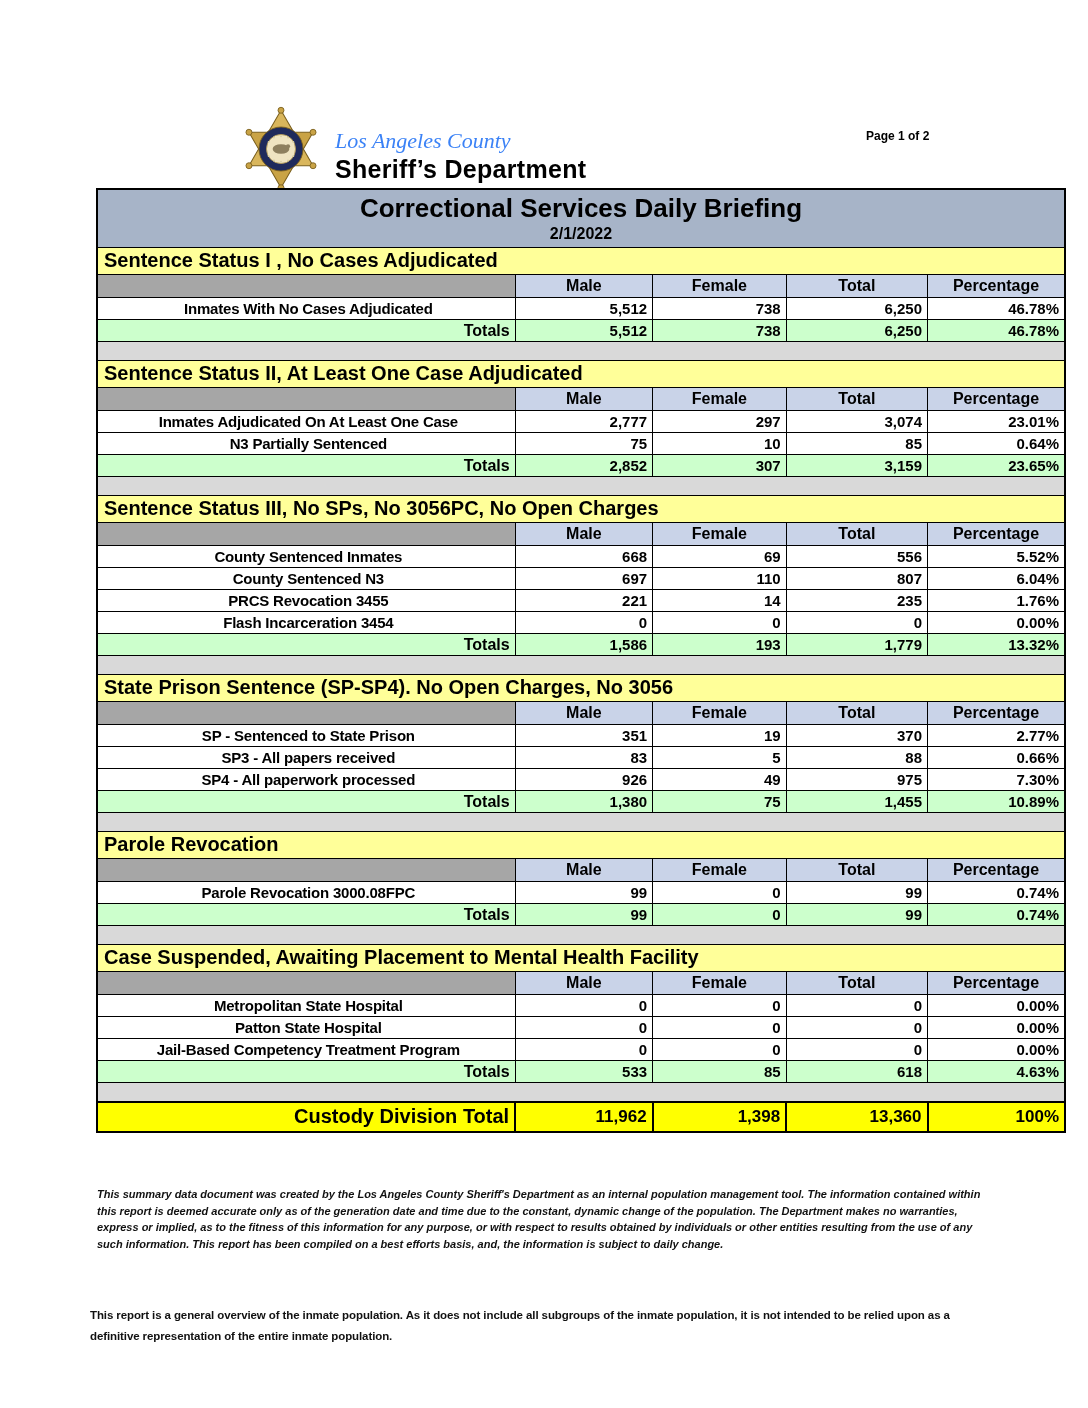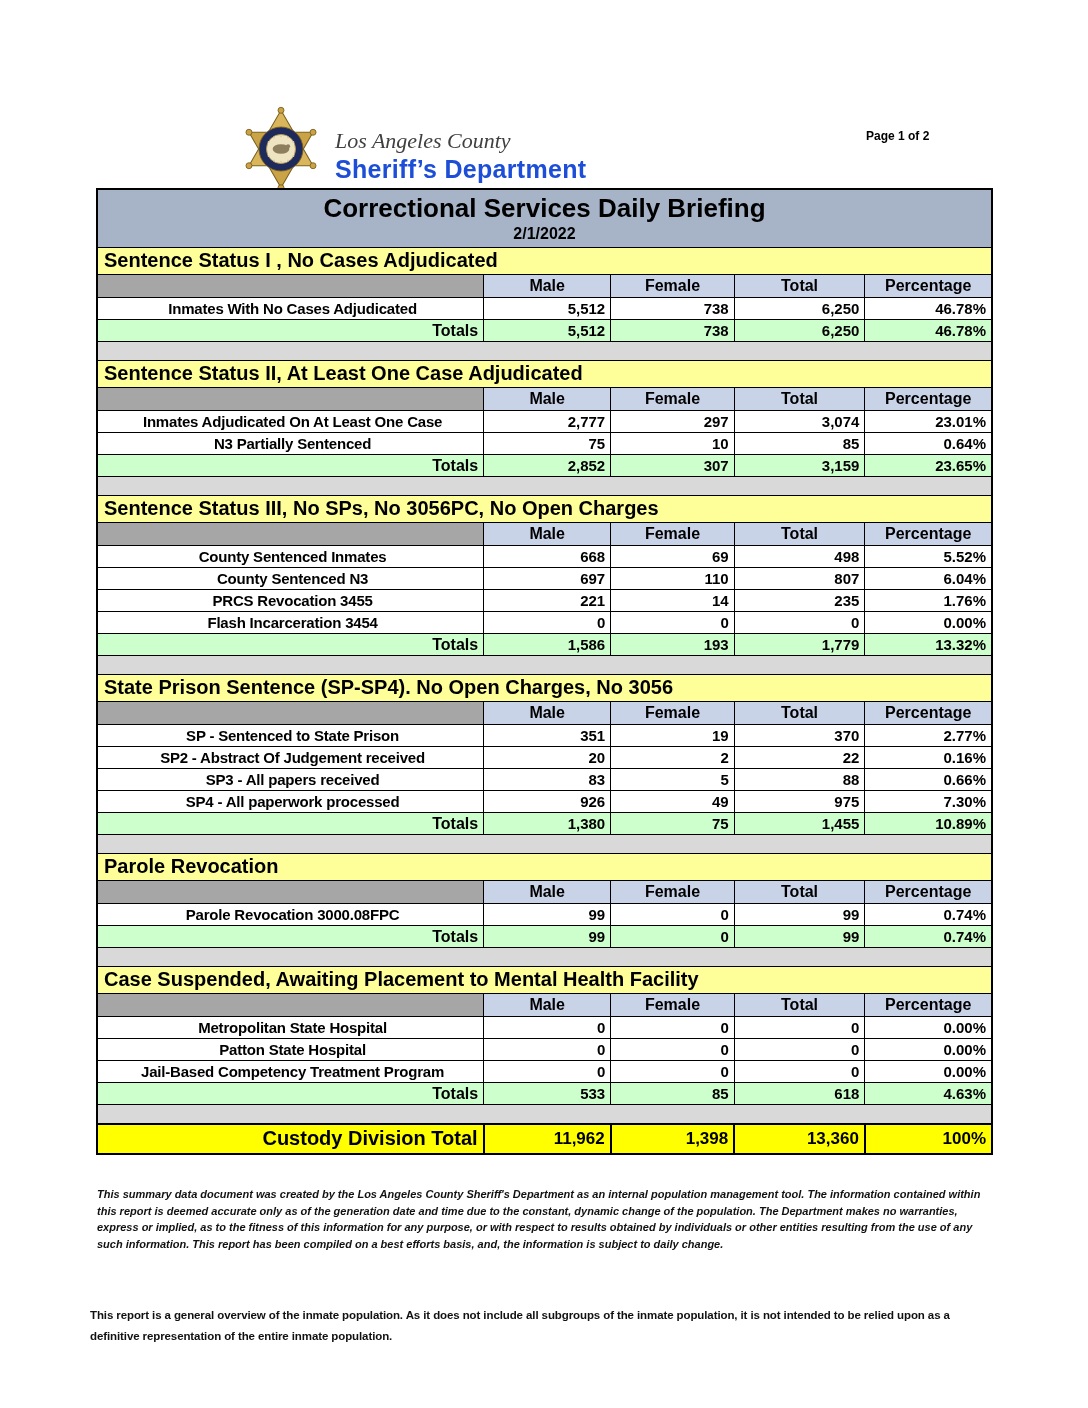--- a/index.html
+++ b/index.html
@@ -10,25 +10,25 @@
   *{box-sizing:border-box;margin:0;padding:0;}
   html,body{background:#fff;}
   .page{
     position:relative;width:1088px;height:1408px;background:#ffffff;
     font-family:"Liberation Sans", sans-serif;color:#000;overflow:hidden;
   }
   
   .logo-block{position:absolute;left:237px;top:103px;display:flex;align-items:center;}
   .badge{width:88px;height:92px;flex:0 0 auto;}
   .logo-text{margin-left:10px;padding-top:14px;}
-  .logo-line1{font-family:"Liberation Serif", serif;font-style:italic;font-size:22px;color:#404040;}
-  .logo-line2{font-size:25px;font-weight:bold;letter-spacing:.3px;color:#1d4ed8;margin-top:1px;}
+  .logo-line1{font-family:"Liberation Serif", serif;font-style:italic;font-size:22px;color:#3b82f6;}
+  .logo-line2{font-size:25px;font-weight:bold;letter-spacing:.3px;color:#000000;margin-top:1px;}
   .page-label{position:absolute;left:866px;top:129px;font-size:12px;font-weight:bold;}
   
-  .tbl-wrap{position:absolute;left:96px;top:188px;width:897px;}
+  .tbl-wrap{position:absolute;left:96px;top:188px;width:970px;}
   table.briefing{width:100%;border-collapse:collapse;table-layout:fixed;border:2px solid var(--border);}
   col.c-label{width:43.2%;} col.c-male{width:14.2%;} col.c-female{width:13.8%;}
   col.c-total{width:14.6%;} col.c-pct{width:14.2%;}
   td{border:1px solid var(--border);overflow:hidden;white-space:nowrap;}
   tr.title-row td{background:var(--title_bar);text-align:center;padding:3px 0 4px;}
   .doc-title{font-size:26px;font-weight:bold;}
   .doc-date{font-size:16px;font-weight:bold;margin-top:1px;}
   tr.sec-title td{background:var(--sec_header);height:26px;font-size:20px;font-weight:bold;padding:1px 6px 2px;}
   tr.col-head td{background:var(--col_header);height:23px;font-size:16px;font-weight:bold;text-align:center;}
   tr.col-head td.blank{background:var(--blank);}
@@ -174,21 +174,21 @@
             <td class="blank"></td>
             <td>Male</td>
             <td>Female</td>
             <td>Total</td>
             <td>Percentage</td>
           </tr>
           <tr class="data-row">
             <td class="lbl">County Sentenced Inmates</td>
             <td class="num">668</td>
             <td class="num">69</td>
-            <td class="num">498</td>
+            <td class="num">556</td>
             <td class="num">5.52%</td>
           </tr>
           <tr class="data-row">
             <td class="lbl">County Sentenced N3</td>
             <td class="num">697</td>
             <td class="num">110</td>
             <td class="num">807</td>
             <td class="num">6.04%</td>
           </tr>
           <tr class="data-row">
@@ -224,27 +224,20 @@
             <td>Female</td>
             <td>Total</td>
             <td>Percentage</td>
           </tr>
           <tr class="data-row">
             <td class="lbl">SP - Sentenced to State Prison</td>
             <td class="num">351</td>
             <td class="num">19</td>
             <td class="num">370</td>
             <td class="num">2.77%</td>
-          </tr>
-          <tr class="data-row">
-            <td class="lbl">SP2 - Abstract Of Judgement received</td>
-            <td class="num">20</td>
-            <td class="num">2</td>
-            <td class="num">22</td>
-            <td class="num">0.16%</td>
           </tr>
           <tr class="data-row">
             <td class="lbl">SP3 - All papers received</td>
             <td class="num">83</td>
             <td class="num">5</td>
             <td class="num">88</td>
             <td class="num">0.66%</td>
           </tr>
           <tr class="data-row">
             <td class="lbl">SP4 - All paperwork processed</td>

